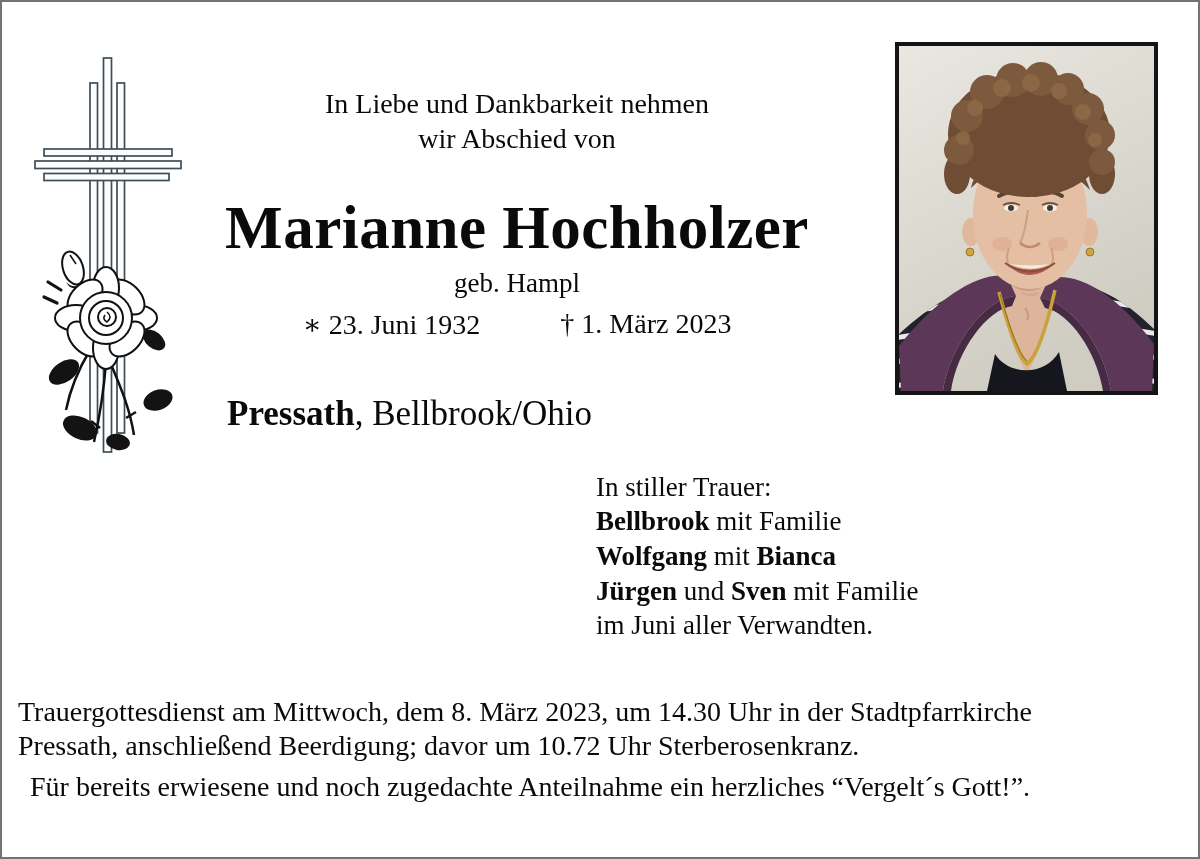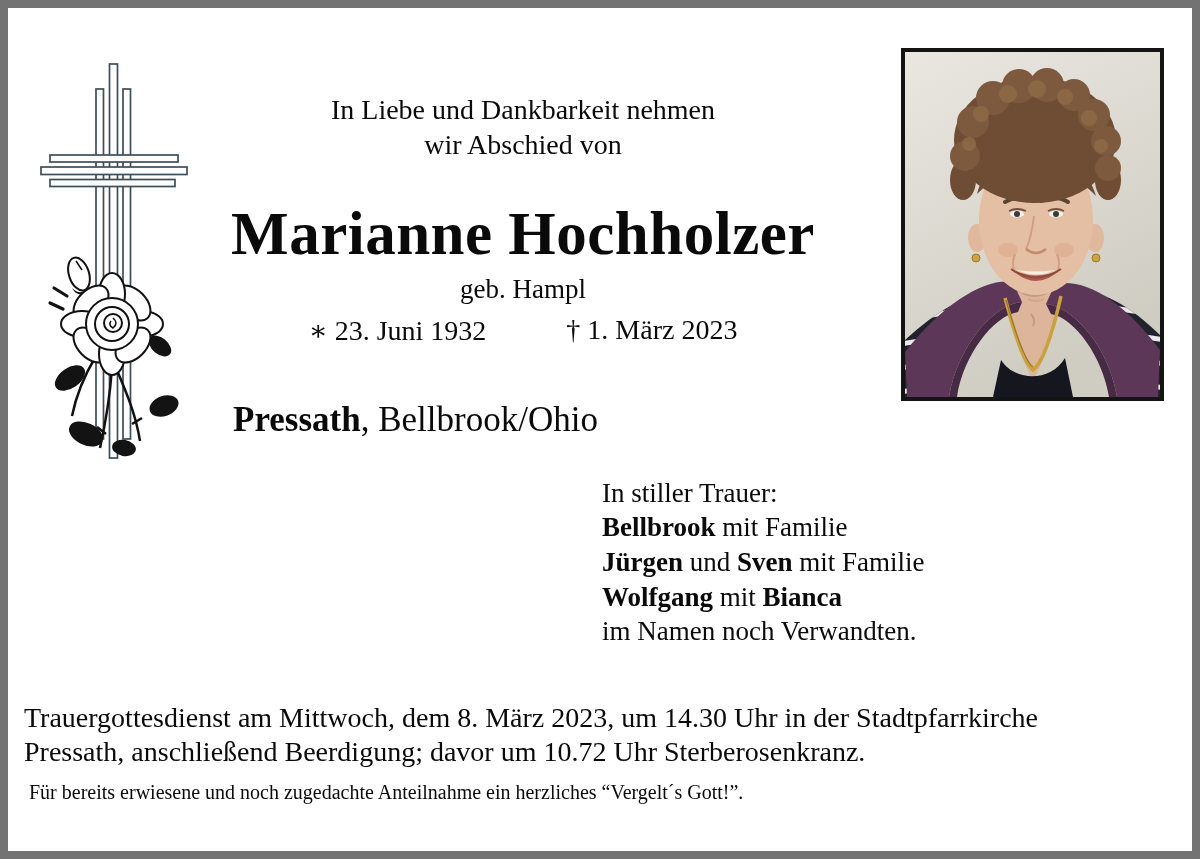--- a/index.html
+++ b/index.html
@@ -8,21 +8,21 @@
     background: #1a1a1a;
     font-family: "Liberation Serif", "DejaVu Serif", serif;
     color: #0a0a0a;
     position: relative;
     overflow: hidden;
   }
   .card {
     position: absolute; left: 0; top: 0;
     width: 1200px; height: 859px;
     box-sizing: border-box;
-    border: 8px solid #737373;
+    border: 2px solid #737373;
     background: #ffffff;
   }
   .abs { position: absolute; }
 
   .cross-art { left: 28px; top: 48px; width: 160px; height: 410px; }
 
   .intro {
     left: 165px; top: 84px; width: 700px;
     text-align: center; font-size: 28px; line-height: 35px;
     white-space: nowrap;
@@ -50,21 +50,21 @@
     background: #d8d5cc;
   }
   .photo-frame svg { display: block; width: 100%; height: 100%; }
 
   .mourners { left: 594px; top: 468px; font-size: 27px; }
   .mourners .hdr { line-height: 34px; white-space: nowrap; }
   .mourners .mline { line-height: 34.8px; white-space: nowrap; }
 
   .service { left: 16px; top: 693px; font-size: 28px; }
   .service .sline { line-height: 33.5px; white-space: nowrap; }
-  .thanks { left: 21px; top: 768px; font-size: 20px; line-height: 33px; white-space: nowrap; }
+  .thanks { left: 28px; top: 768px; font-size: 28px; line-height: 33px; white-space: nowrap; }
 
   .b { font-weight: bold; }
 </style>
 </head>
 <body>
 
 <div class="card">
 
   <div class="abs cross-art">
     <svg viewBox="0 0 160 410" width="160" height="410">
@@ -245,23 +245,23 @@
             <circle cx="196" cy="94" r="7"></circle>
           <circle cx="64" cy="92" r="7"></circle>
         </g>
       </g>
     </svg>
   </div>
 
   <div class="abs mourners">
     <div class="hdr">In stiller Trauer:</div>
     <div class="mline"><span class="b">Bellbrook</span><span> mit Familie</span></div>
+    <div class="mline"><span class="b">Wolfgang</span><span> mit </span><span class="b">Bianca</span></div>
     <div class="mline"><span class="b">Jürgen</span><span> und </span><span class="b">Sven</span><span> mit Familie</span></div>
-    <div class="mline"><span class="b">Wolfgang</span><span> mit </span><span class="b">Bianca</span></div>
-    <div class="mline"><span>im Namen noch Verwandten.</span></div>
+    <div class="mline"><span>im Juni aller Verwandten.</span></div>
   </div>
 
   <div class="abs service">
     <div class="sline">Trauergottesdienst am Mittwoch, dem 8. März 2023, um 14.30 Uhr in der Stadtpfarrkirche</div>
     <div class="sline">Pressath, anschließend Beerdigung; davor um 10.72 Uhr Sterberosenkranz.</div>
   </div>
 
   <div class="abs thanks">Für bereits erwiesene und noch zugedachte Anteilnahme ein herzliches “Vergelt´s Gott!”.</div>
 
 </div>

